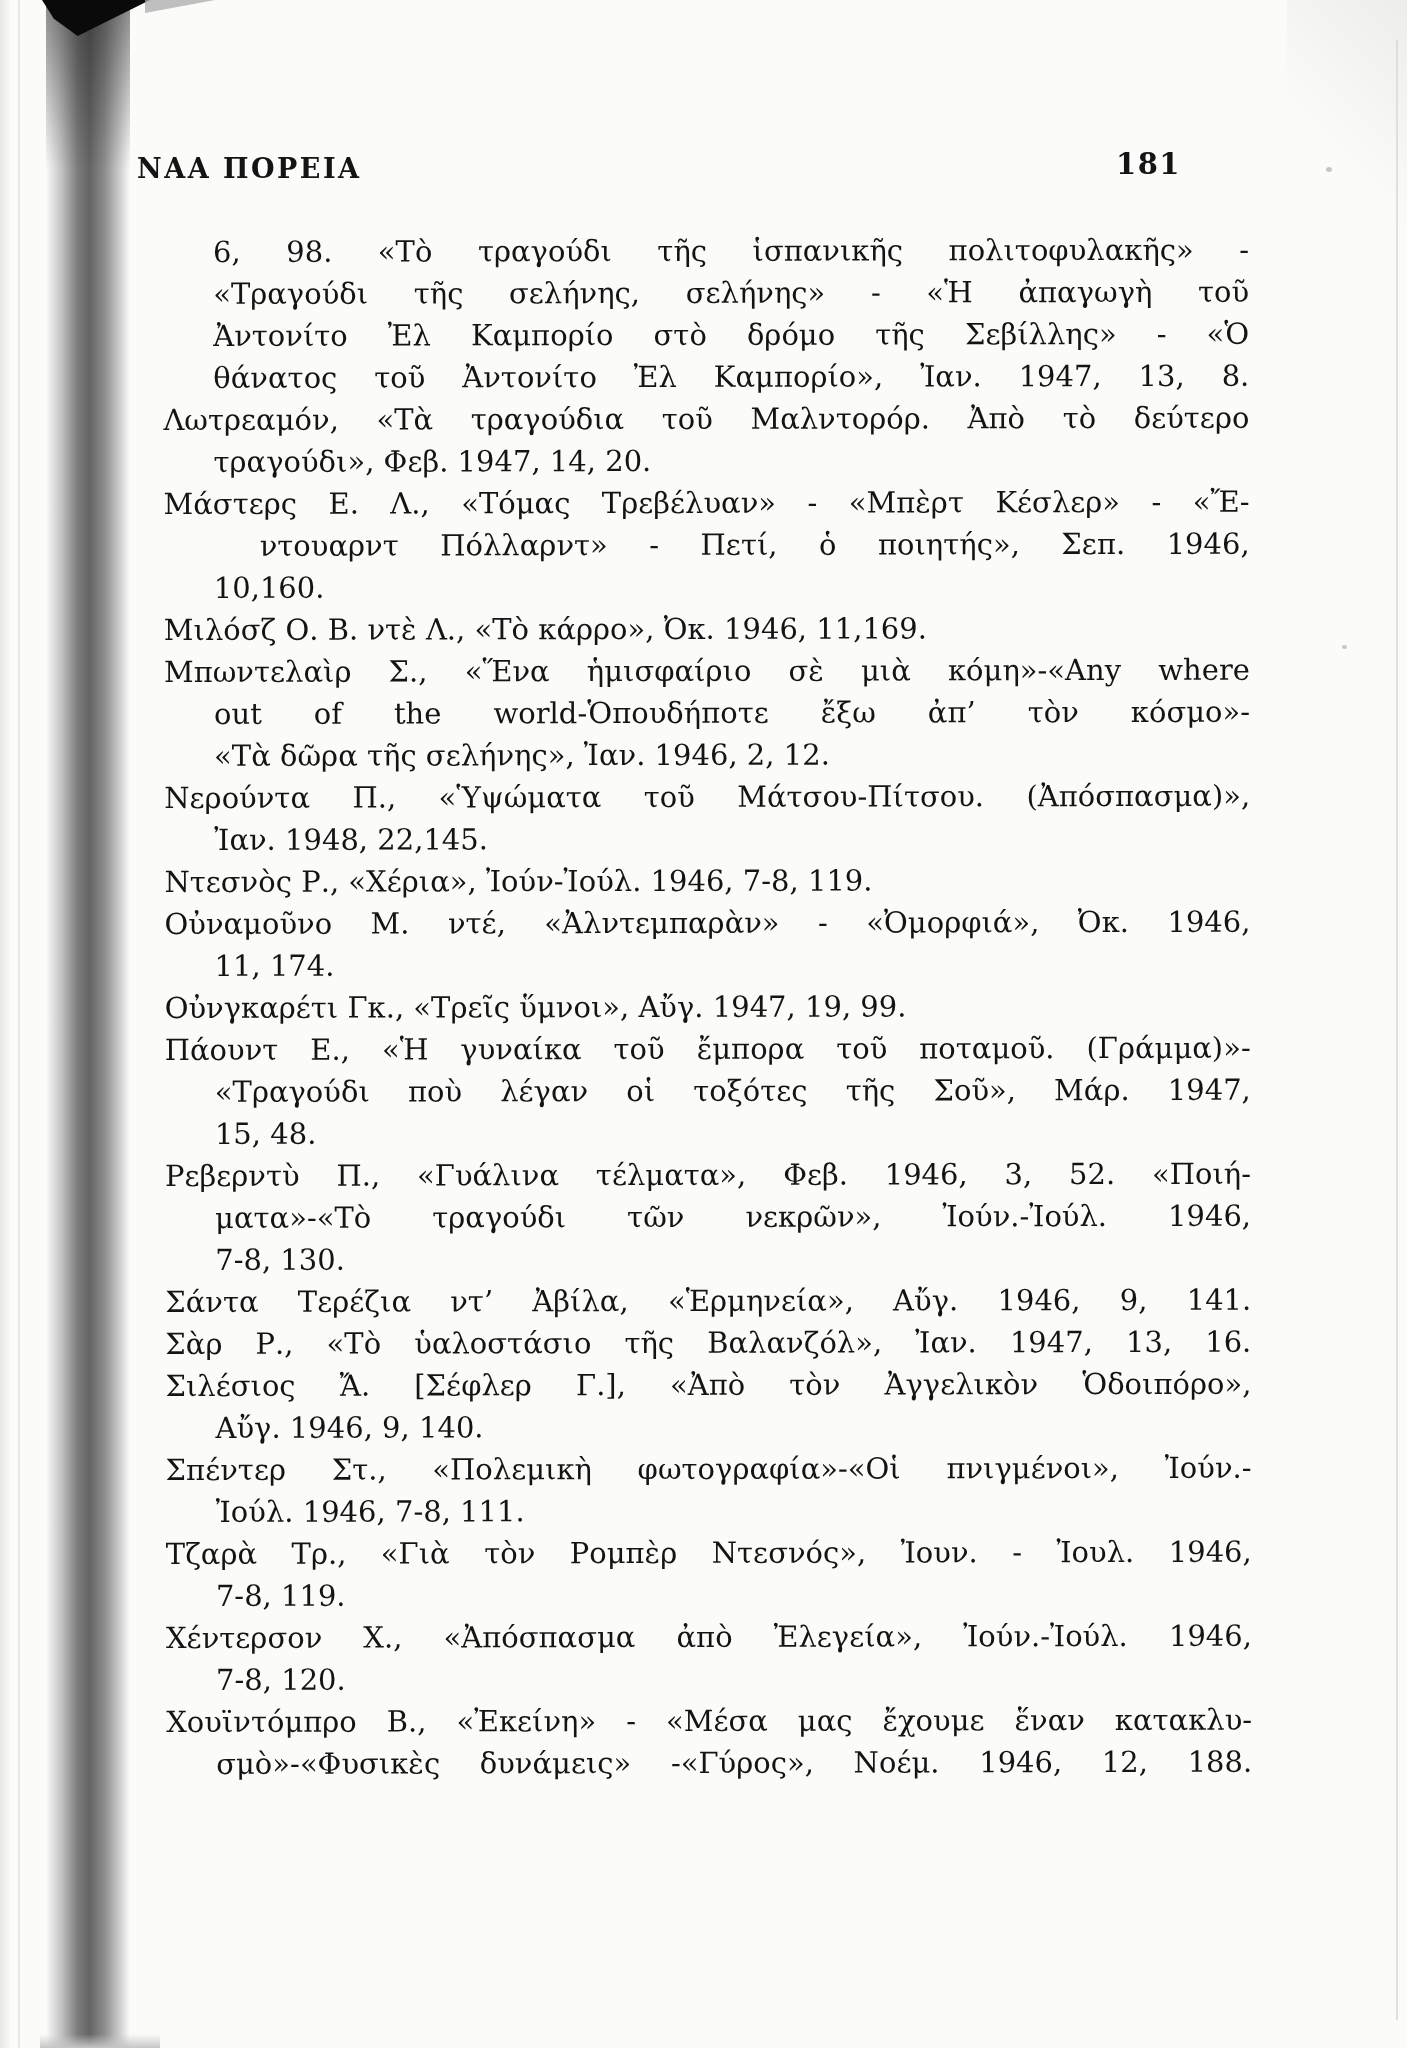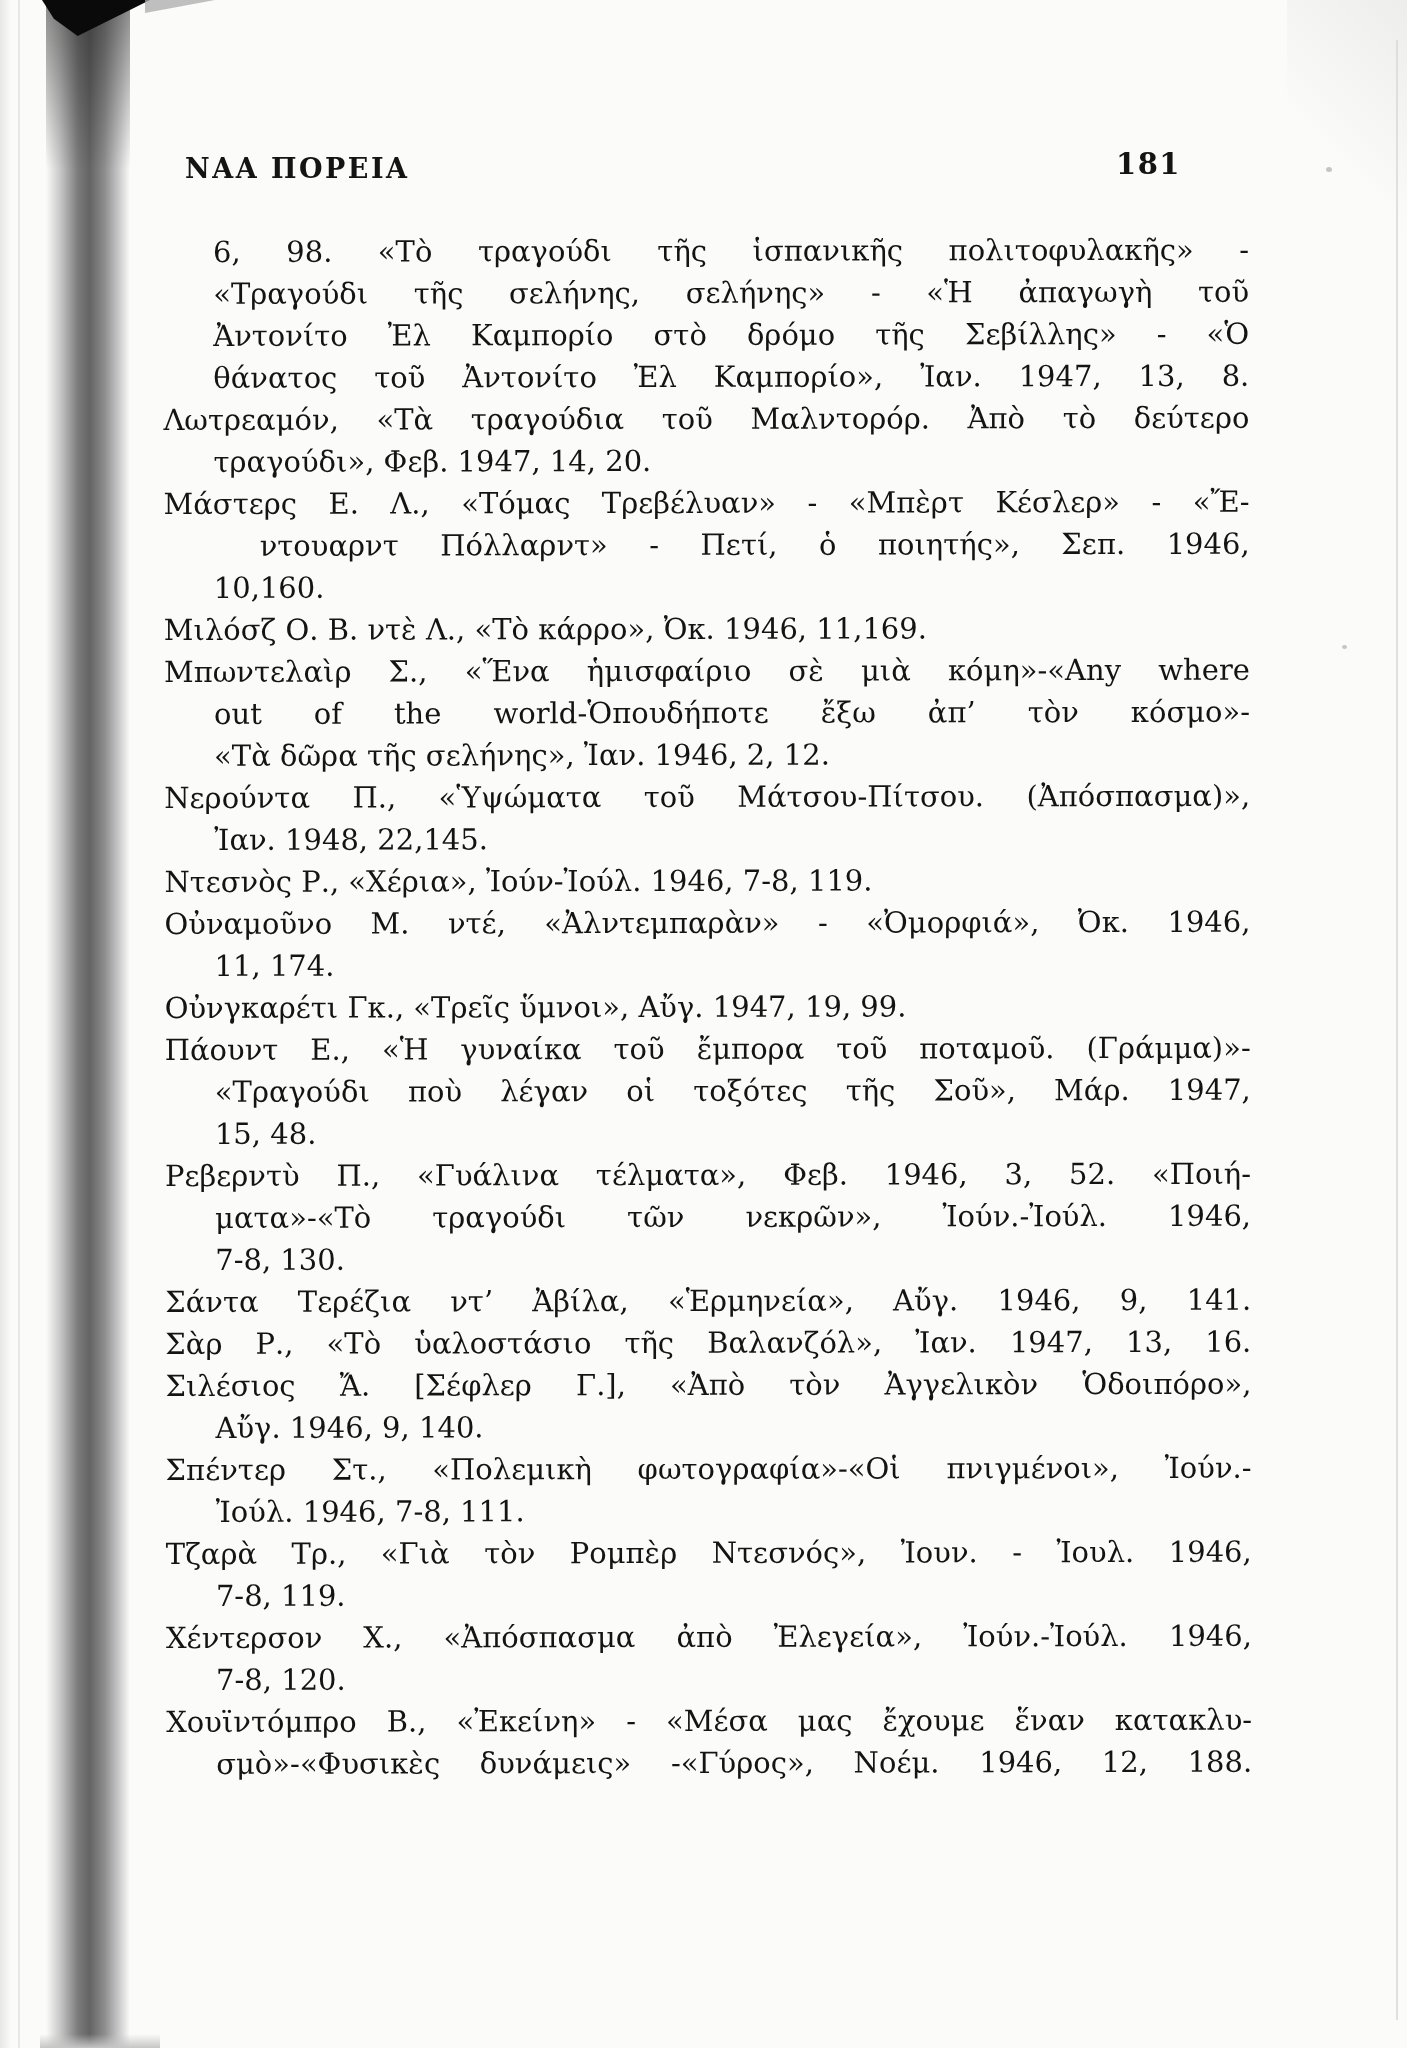--- a/index.html
+++ b/index.html
@@ -61,21 +61,20 @@
   }
   .speck { position: absolute; border-radius: 50%; background: #a2a2a2; opacity: .6; }
   .speck-a { left: 1326px; top: 167px; width: 6px; height: 5px; }
   .speck-b { left: 1342px; top: 645px; width: 5px; height: 4px; }
 
   
   .running-header {
     position: absolute; left: 137px; top: 153px;
     font-size: 27px; font-weight: bold; letter-spacing: 2.5px;
     white-space: nowrap;
-    margin-left: 48px;
   }
   .page-number {
     position: absolute; left: 1116px; top: 147px;
     font-size: 29px; font-weight: bold; letter-spacing: 1.5px;
   }
 
   
   .text-body {
     position: absolute; left: 163px; top: 231px; width: 1086px;
     font-size: 29px; line-height: 42px;

